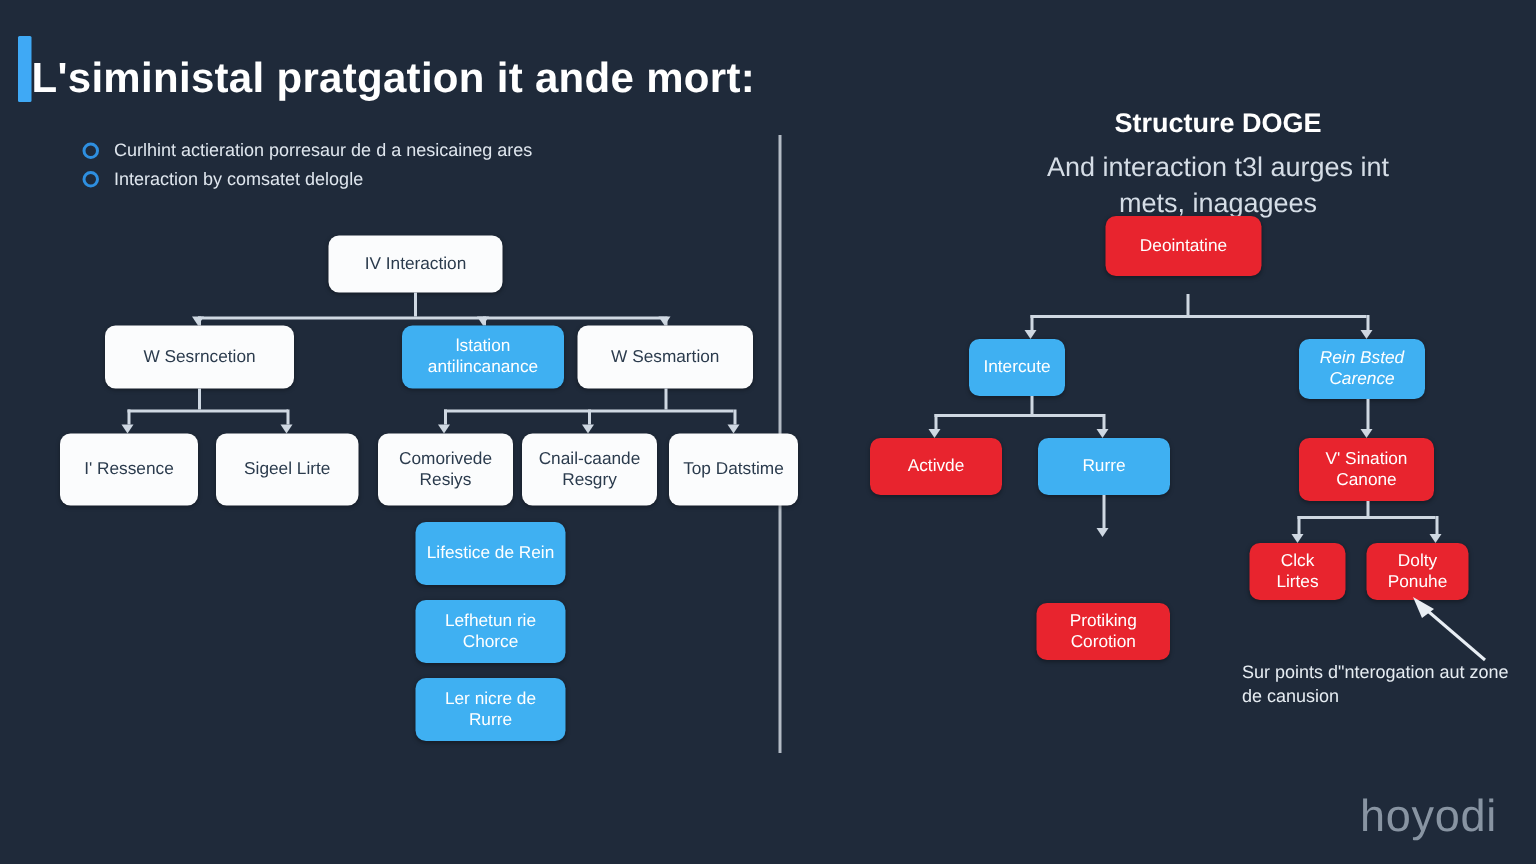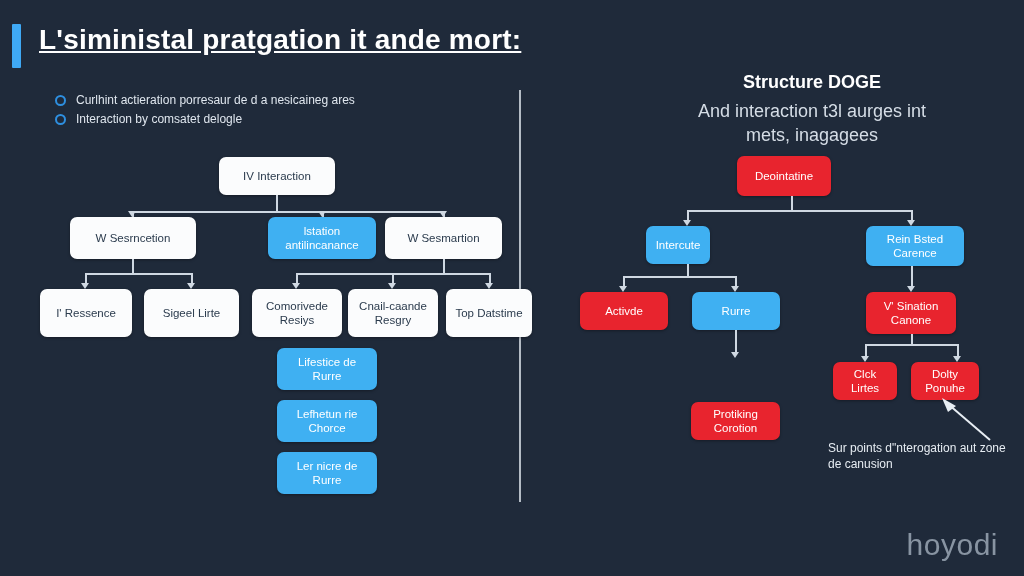--- a/index.html
+++ b/index.html
@@ -6,21 +6,21 @@
   body{
     width:1024px;height:576px;overflow:hidden;
     background:#1f2a3a;
     font-family:"Liberation Sans","DejaVu Sans",sans-serif;
     color:#ffffff;
     position:relative;
   }
   #slide{position:absolute;inset:0;width:1024px;height:576px;}
 
   
-  .title-row{position:absolute;left:12px;top:24px;display:flex;align-items:flex-start;gap:18px;text-decoration:underline;}
+  .title-row{position:absolute;left:12px;top:24px;display:flex;align-items:flex-end;}
   .title-accent{width:9px;height:44px;background:#3fa9f5;border-radius:1px;flex:0 0 auto;}
   .title-text{font-size:28px;font-weight:bold;letter-spacing:.2px;color:#ffffff;white-space:nowrap;}
 
   
   .bullets{position:absolute;left:55px;top:93px;}
   .bullet{display:flex;align-items:center;gap:10px;margin-bottom:5px;}
   .bullet-dot{width:11px;height:11px;border-radius:50%;border:2.5px solid #2e8fe0;box-sizing:border-box;flex:0 0 auto;}
   .bullet-text{font-size:12px;color:#dfe6ee;white-space:nowrap;}
 
   
@@ -108,30 +108,30 @@
   <div class="arrow" style="left:388px;top:283px;"></div>
   <div class="conn v" style="left:489px;top:273px;height:10px;"></div>
   <div class="arrow" style="left:485px;top:283px;"></div>
 
   <div class="node white" style="left:40px;top:289px;width:92px;height:48px;">I' Ressence</div>
   <div class="node white" style="left:144px;top:289px;width:95px;height:48px;">Sigeel Lirte</div>
   <div class="node white" style="left:252px;top:289px;width:90px;height:48px;">Comorivede Resiys</div>
   <div class="node white" style="left:348px;top:289px;width:90px;height:48px;">Cnail-caande Resgry</div>
   <div class="node white" style="left:446px;top:289px;width:86px;height:48px;text-align:right;">Top Datstime</div>
 
-  <div class="node blue" style="left:277px;top:348px;width:100px;height:42px;">Lifestice de Rurre</div>
+  <div class="node blue" style="left:277px;top:348px;width:100px;height:42px;">Lifestice de Rein</div>
   <div class="node blue" style="left:277px;top:400px;width:100px;height:42px;">Lefhetun rie Chorce</div>
   <div class="node blue" style="left:277px;top:452px;width:100px;height:42px;">Ler nicre de Rurre</div>
 
   <div class="rhead">
     <div class="rhead-title">Structure DOGE</div>
     <div class="rhead-sub">And interaction t3l aurges int mets, inagagees</div>
   </div>
 
-  <div class="node red" style="left:737px;top:156px;width:94px;height:40px;">Deointatine</div>
+  <div class="node red" style="left:737px;top:144px;width:104px;height:40px;">Deointatine</div>
 
   <div class="conn v" style="left:791px;top:196px;height:14px;"></div>
   <div class="conn h" style="left:687px;top:210px;width:224px;"></div>
   <div class="conn v" style="left:687px;top:210px;height:10px;"></div>
   <div class="arrow" style="left:683px;top:220px;"></div>
   <div class="conn v" style="left:911px;top:210px;height:10px;"></div>
   <div class="arrow" style="left:907px;top:220px;"></div>
 
   <div class="node blue" style="left:646px;top:226px;width:64px;height:38px;">Intercute</div>
 
@@ -143,21 +143,21 @@
   <div class="arrow" style="left:731px;top:286px;"></div>
 
   <div class="node red" style="left:580px;top:292px;width:88px;height:38px;">Activde</div>
   <div class="node blue" style="left:692px;top:292px;width:88px;height:38px;">Rurre</div>
 
   <div class="conn v" style="left:735px;top:330px;height:22px;"></div>
   <div class="arrow" style="left:731px;top:352px;"></div>
 
   <div class="node red" style="left:691px;top:402px;width:89px;height:38px;">Protiking Corotion</div>
 
-  <div class="node blue" style="left:866px;top:226px;width:98px;height:40px;">Rein Bsted Carence</div>
+  <div class="node blue" style="left:866px;top:226px;width:84px;height:40px;font-style:italic;">Rein Bsted Carence</div>
 
   <div class="conn v" style="left:911px;top:266px;height:20px;"></div>
   <div class="arrow" style="left:907px;top:286px;"></div>
 
   <div class="node red" style="left:866px;top:292px;width:90px;height:42px;">V' Sination Canone</div>
 
   <div class="conn v" style="left:911px;top:334px;height:10px;"></div>
   <div class="conn h" style="left:865px;top:344px;width:92px;"></div>
   <div class="conn v" style="left:865px;top:344px;height:12px;"></div>
   <div class="arrow" style="left:861px;top:356px;"></div>

